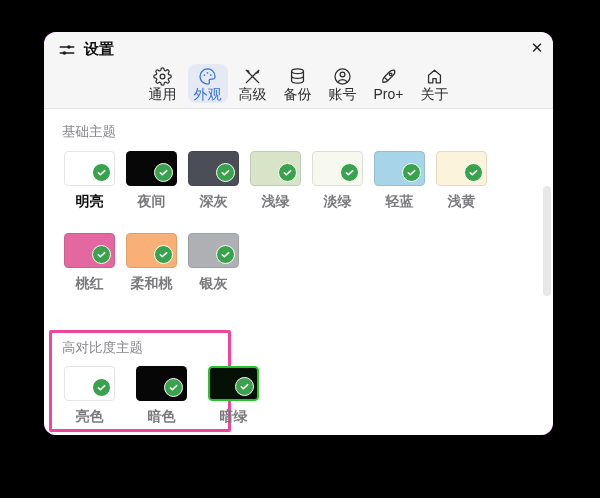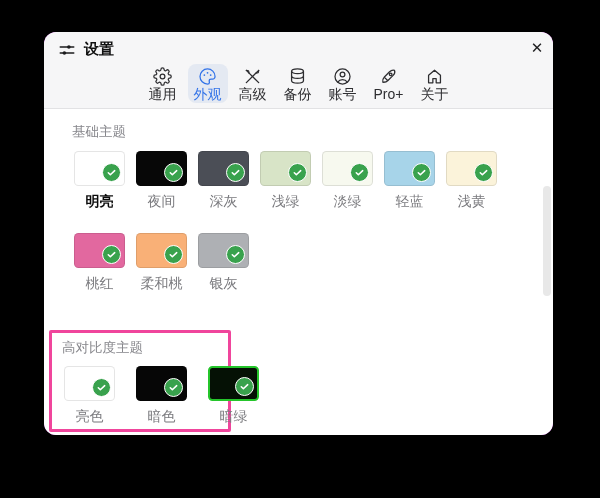--- a/index.html
+++ b/index.html
@@ -30,28 +30,28 @@
     display:flex;flex-direction:column;align-items:center;
     padding:3px 6px 2px;border-radius:8px;color:#2e2e31;
   }
   .tab .ticon{width:19px;height:19px;display:flex;}
   .tab .ticon svg{width:19px;height:19px;}
   .tab .lbl{font-size:14px;line-height:14px;margin-top:1px;white-space:nowrap;}
   .tab.selected{background:#e4e9f2;color:#3273e8;}
   
   .content{position:relative;height:326px;background:#fff;}
   .section-title{color:#86868b;font-size:13.5px;line-height:17px;}
-  .basic{padding:14px 0 0 28px;}
+  .basic{padding:14px 0 0 18px;}
   .grid{display:flex;flex-wrap:wrap;width:424px;column-gap:11px;row-gap:22px;margin:11px 0 0 2px;text-align:center;}
   .cell{width:51px;display:flex;flex-direction:column;align-items:center;}
   .swatch{
     width:51px;height:35px;border-radius:4.5px;box-sizing:border-box;
     border:1px solid rgba(0,0,0,0.10);position:relative;
   }
-  .cell .name{margin-top:6px;font-size:14px;line-height:19px;color:#7a7a7e;white-space:nowrap;}
+  .cell .name{margin-top:6px;font-size:14px;line-height:19px;color:#7a7a7e;white-space:nowrap;font-weight:bold;}
   .cell.selected .name{color:#0a0a0a;font-weight:bold;}
   .check{
     position:absolute;right:3px;bottom:3px;width:19px;height:19px;border-radius:50%;
     background:#39a24d;border:1.5px solid #fff;box-sizing:border-box;
     display:flex;align-items:center;justify-content:center;
   }
   .hc-box{
     position:absolute;left:5px;top:221px;width:182px;height:102px;
     border:3px solid #f0459c;border-radius:2px;box-sizing:border-box;
     padding:6px 0 0 10px;background:#fff;

